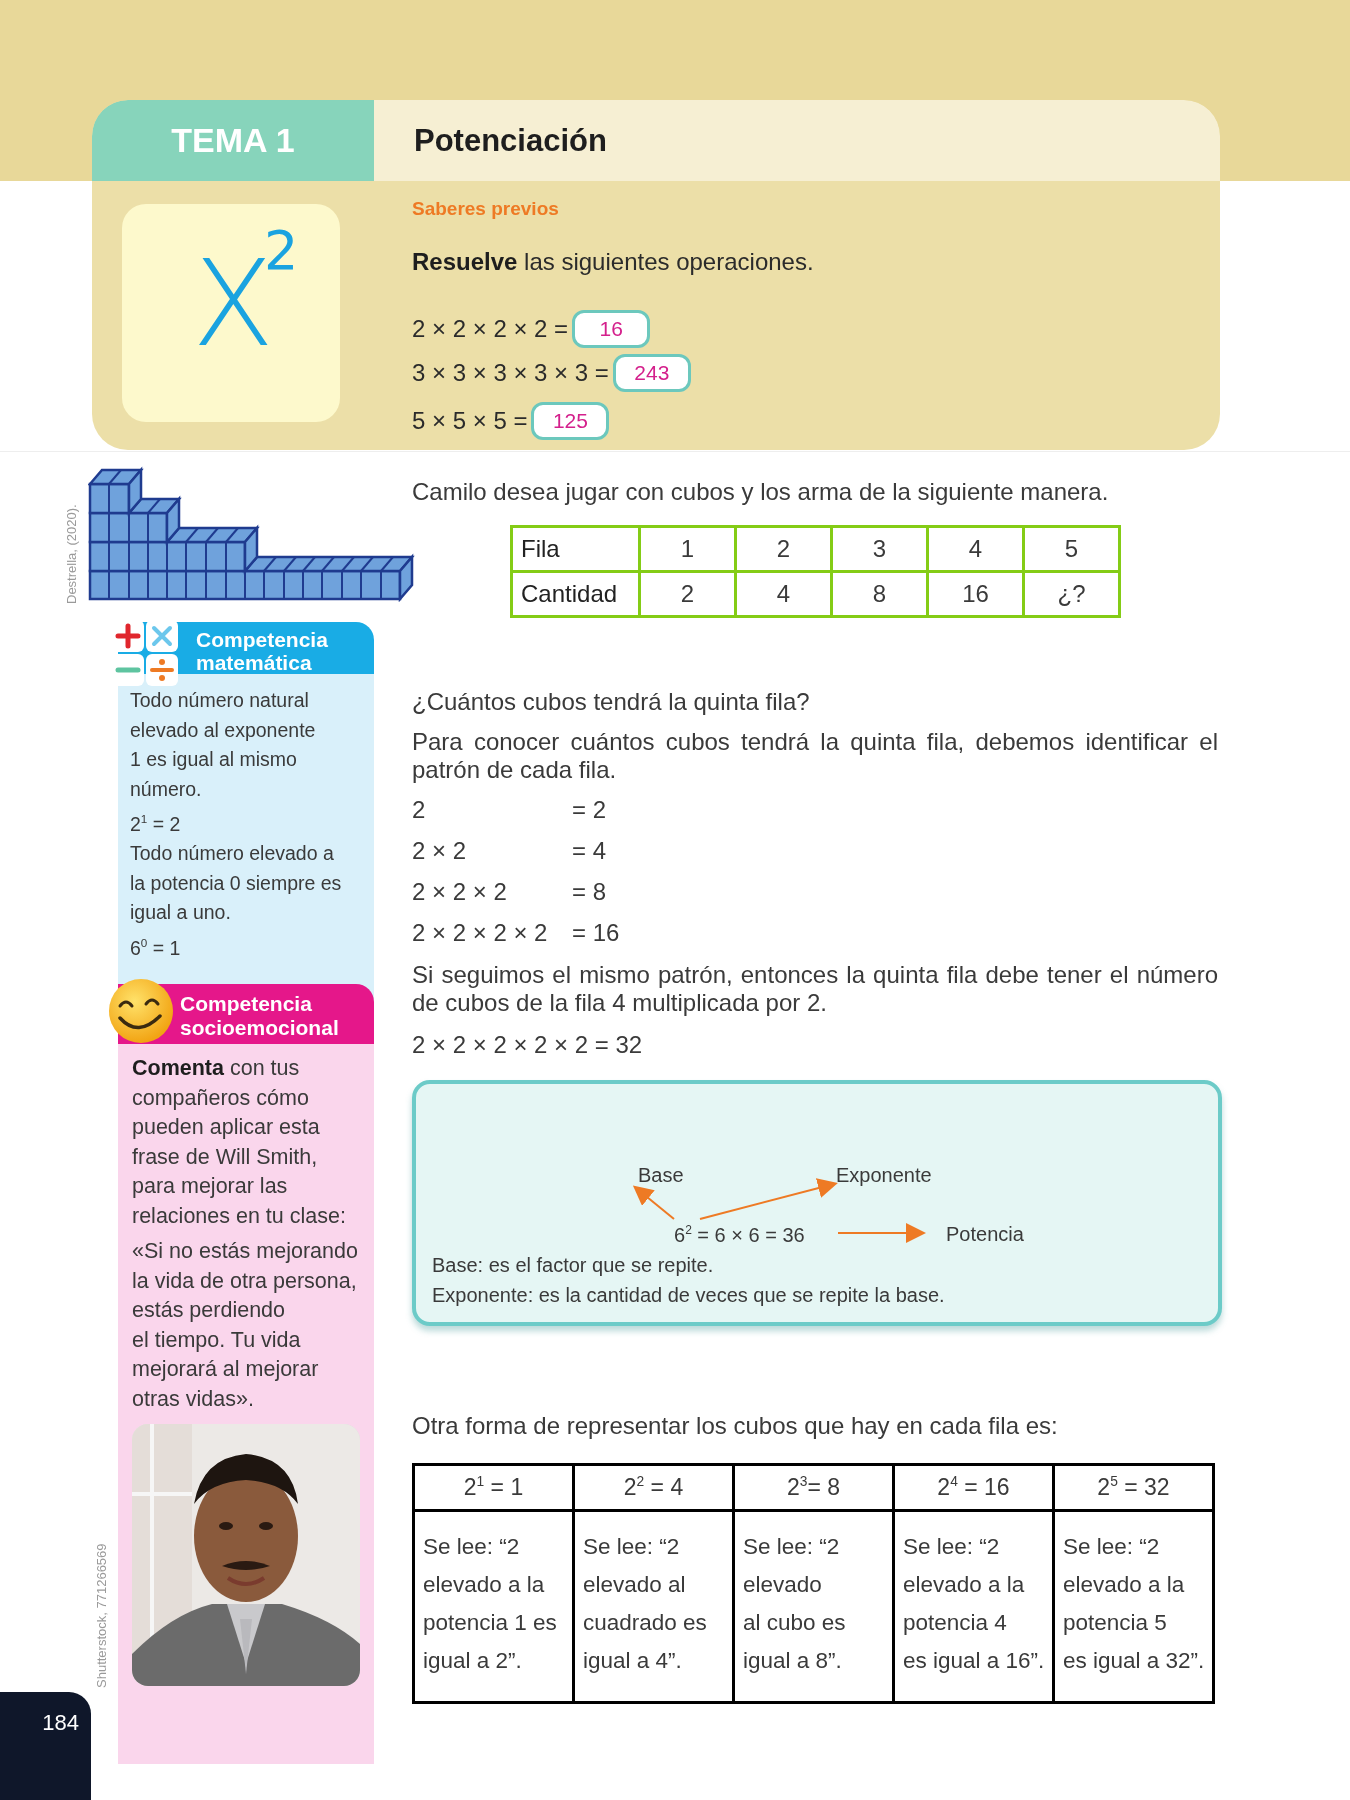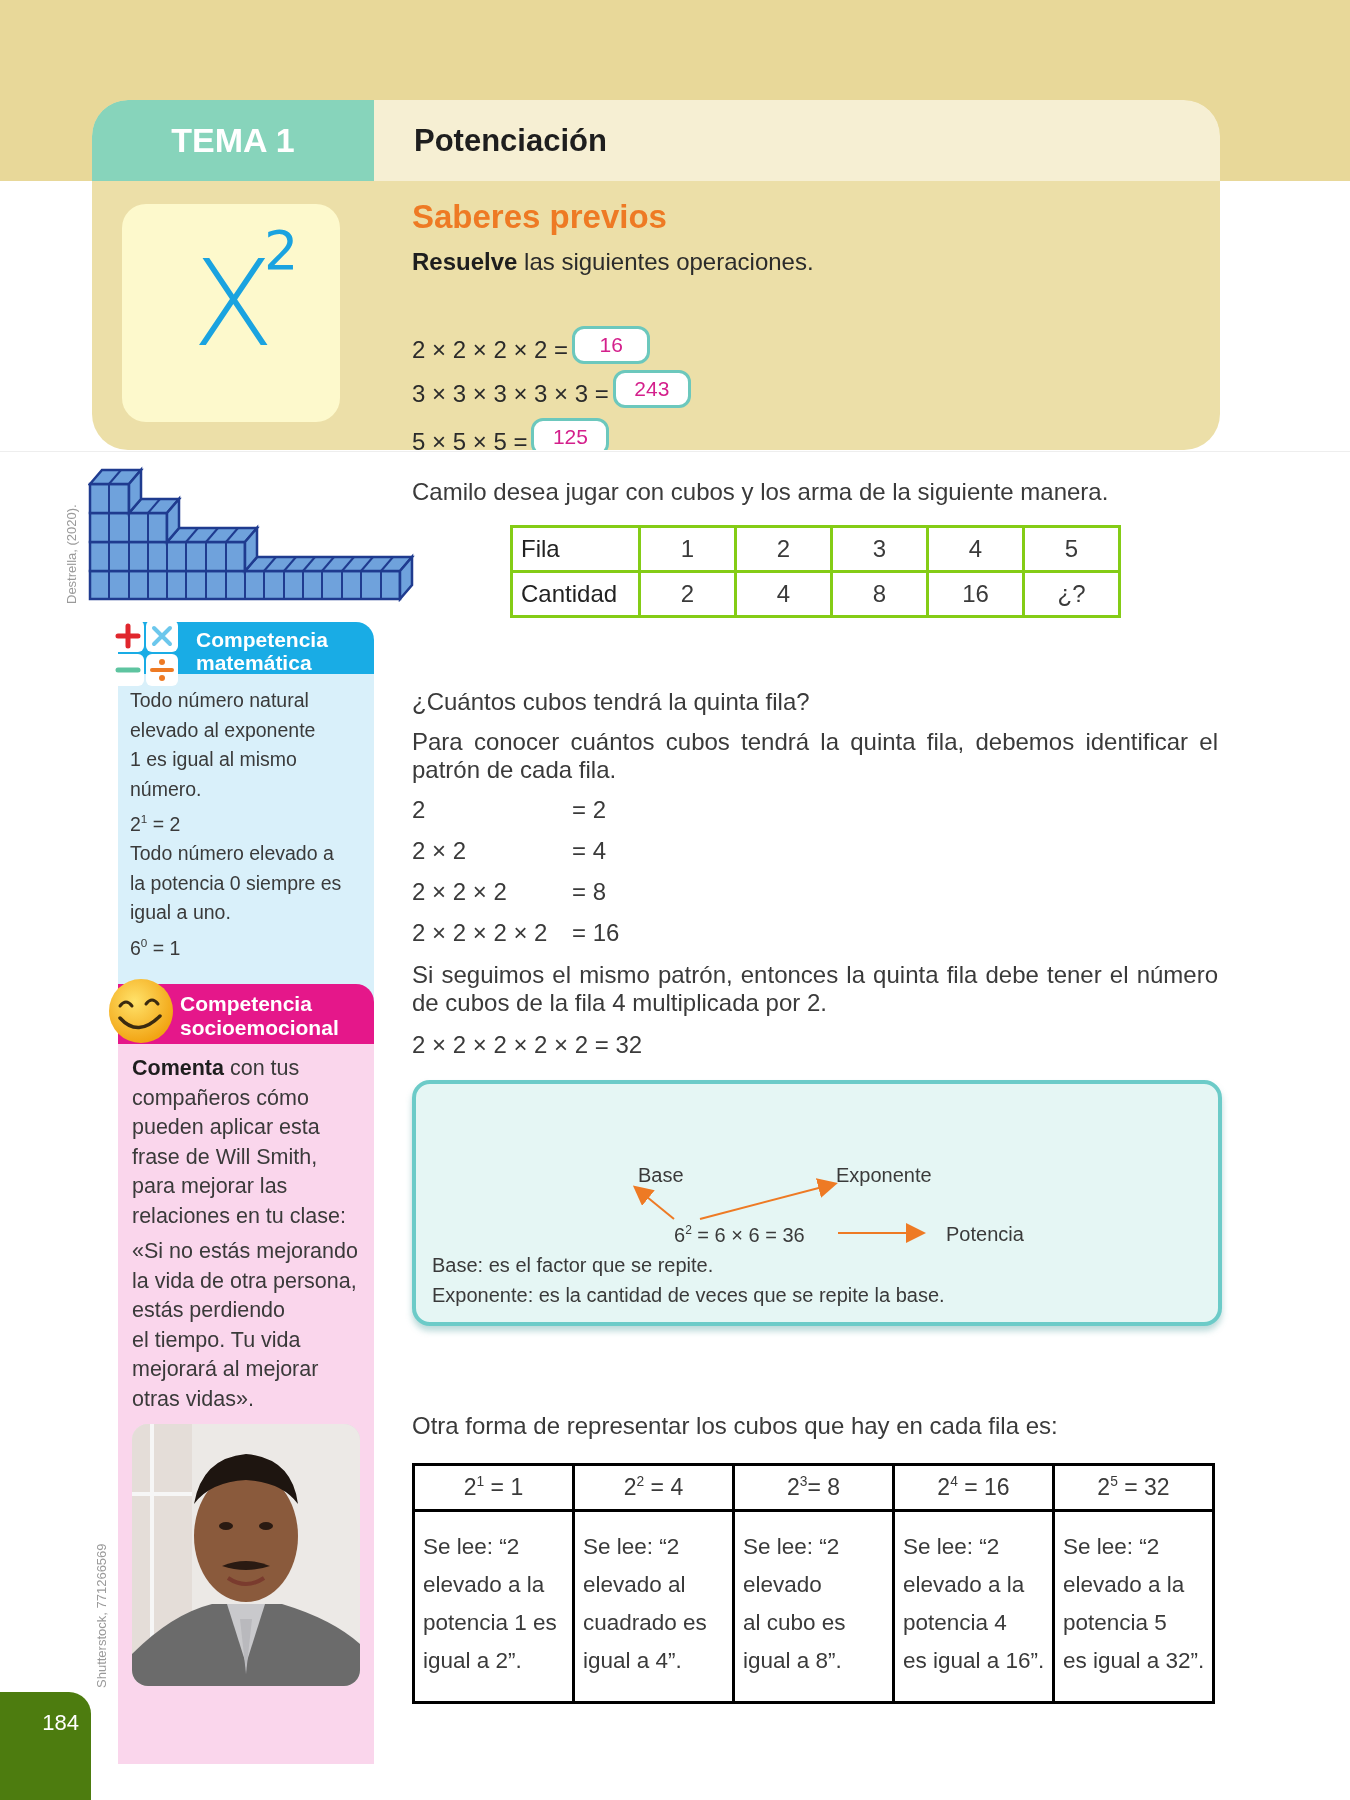--- a/index.html
+++ b/index.html
@@ -11,24 +11,24 @@
   .tema-tab { position: absolute; left: 0; top: 0; width: 282px; height: 81px; background: #87d4bb;
               border-top-left-radius: 36px; color: #fff; font-weight: bold; font-size: 34px;
               display: flex; align-items: center; justify-content: center; }
   .title-bar { position: absolute; left: 282px; top: 0; right: 0; height: 81px; background: #f6efd3;
                border-top-right-radius: 36px; display: flex; align-items: center; padding-left: 40px;
                font-weight: bold; font-size: 31px; color: #1e1e1e; }
   .x2-card { position: absolute; left: 30px; top: 104px; width: 218px; height: 218px; background: #fdf9cc;
              border-radius: 24px; }
   .x2-x { position: absolute; left: 70px; top: 40px; font-size: 120px; color: #1aa3e0; font-family: "DejaVu Sans", sans-serif; font-weight: 200; line-height: 1; }
   .x2-sup { position: absolute; left: 142px; top: 20px; font-size: 54px; color: #1aa3e0; font-family: "DejaVu Sans", sans-serif; line-height: 1; }
-  .saberes { position: absolute; left: 320px; top: 98px; font-size: 33px; font-weight: bold; color: #ee7a24; }
+  .saberes { position: absolute; left: 320px; top: 98px; font-size: 19px; font-weight: bold; color: #ee7a24; }
   .resuelve { position: absolute; left: 320px; top: 148px; font-size: 24px; color: #2b2b2b; }
   .resuelve b { color: #1e1e1e; }
-  .op { position: absolute; left: 320px; font-size: 24px; display: flex; align-items: flex-end; margin-top: 16px; }
+  .op { position: absolute; left: 320px; font-size: 24px; display: flex; align-items: center; }
   .ans { display: inline-block; min-width: 78px; height: 38px; border: 3px solid #6cc8bd; border-radius: 12px;
          background: #ffffff; color: #d4208c; font-size: 21px; text-align: center; line-height: 32px; margin-left: 4px;
          padding: 0 14px; }
   .rule-line { position: absolute; left: 0; top: 451px; width: 1350px; height: 1px; background: #eeeeee; }
 
   .credit { position: absolute; color: #9a9a9a; font-size: 13px; transform-origin: left top; transform: rotate(-90deg); white-space: nowrap; }
 
   .cubes { position: absolute; left: 88px; top: 466px; }
 
   .comp-mat { position: absolute; left: 118px; top: 622px; width: 256px; }
@@ -38,21 +38,21 @@
   .ops-icon { position: absolute; left: -8px; top: -4px; width: 70px; height: 70px; }
 
   .comp-soc { position: absolute; left: 118px; top: 984px; width: 256px; }
   .comp-soc-head { height: 60px; background: #e5178a; border-top-right-radius: 18px; color: #fff; font-weight: bold;
                    font-size: 21px; line-height: 24px; padding: 8px 0 0 62px; }
   .comp-soc-body { background: #fad6ec; padding: 10px 8px 10px 14px; font-size: 21.5px; line-height: 29.5px; color: #3a3a3a; height: 720px; }
   .comp-soc-body b { color: #1e1e1e; font-weight: bold; }
   .smiley { position: absolute; left: -12px; top: -8px; width: 70px; height: 70px; }
   .photo { margin-top: 10px; width: 228px; height: 262px; border-radius: 16px; background: #dcdcdc; position: relative; overflow: hidden; }
 
-  .page-tab { position: absolute; left: 0; top: 1692px; width: 91px; height: 108px; background: #4d7c0f;
+  .page-tab { position: absolute; left: 0; top: 1692px; width: 91px; height: 108px; background: #0f172a;
               border-top-right-radius: 22px; color: #fff; font-size: 22px; text-align: right; padding: 18px 12px 0 0; }
 
   .main-text { position: absolute; left: 412px; font-size: 24px; color: #3a3a3a; }
   .table1 { position: absolute; left: 510px; top: 525px; border-collapse: collapse; font-size: 24px; }
   .table1 td { border: 3px solid #84cc16; height: 45px; width: 96px; text-align: center; color: #3a3a3a; }
   .table1 td.lbl { width: 128px; text-align: left; padding-left: 8px; color: #222; }
 
   .eq-row { position: absolute; left: 412px; font-size: 24px; color: #3a3a3a; display: flex; }
   .eq-row .l { width: 160px; }
 

